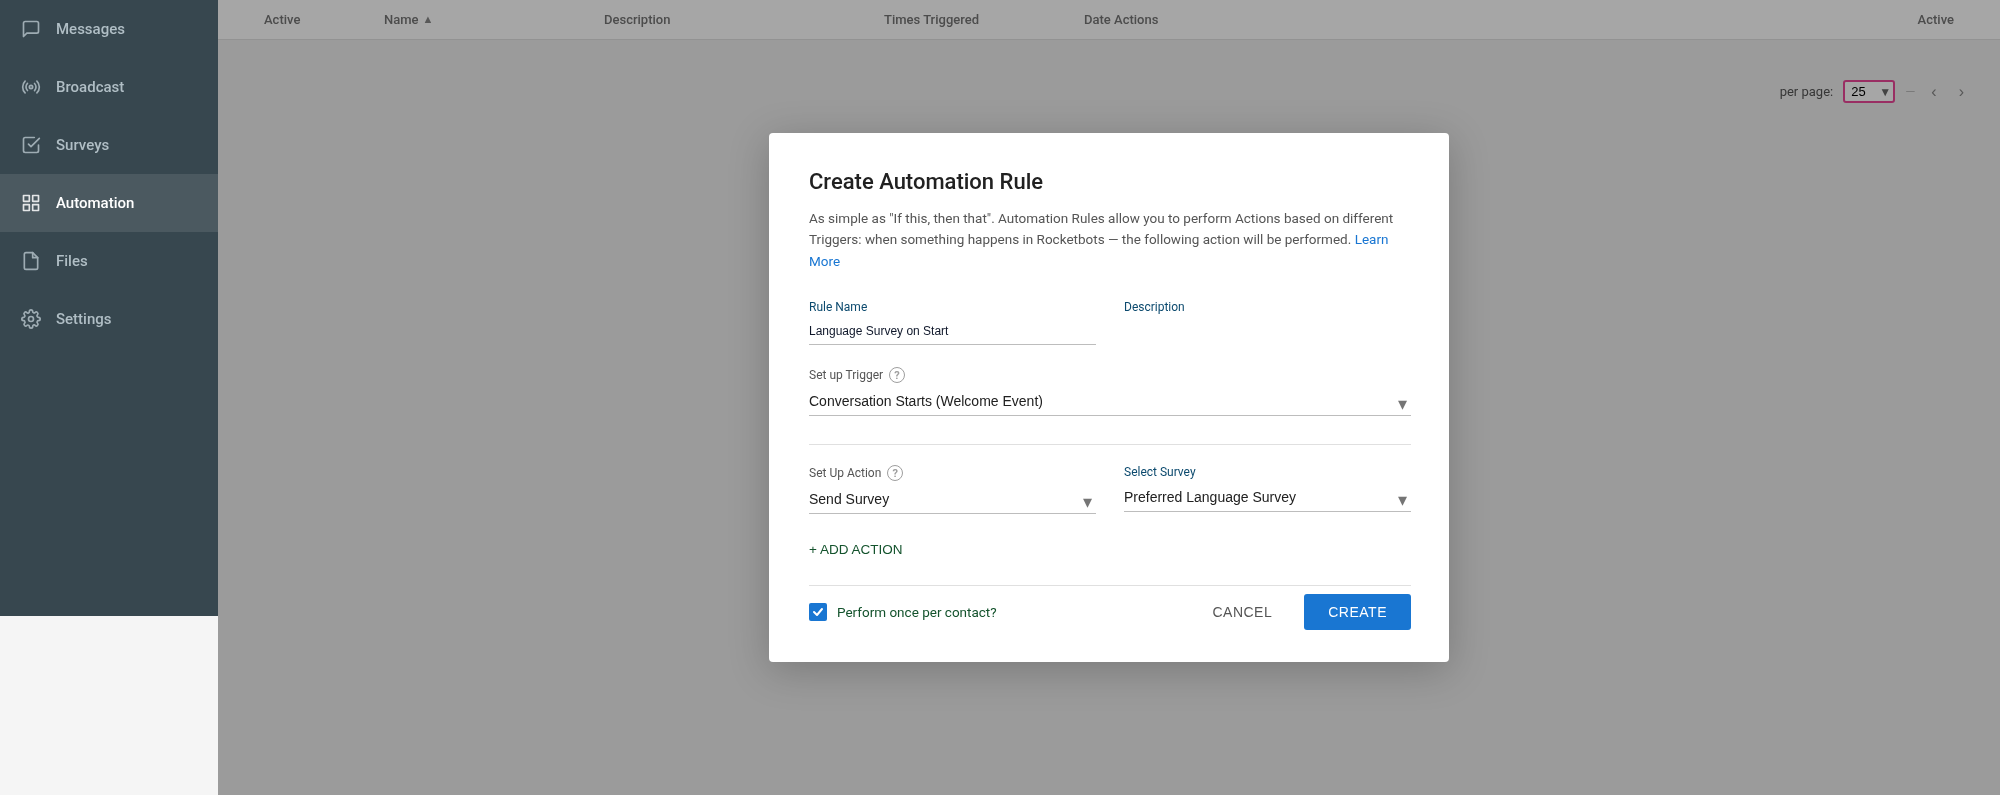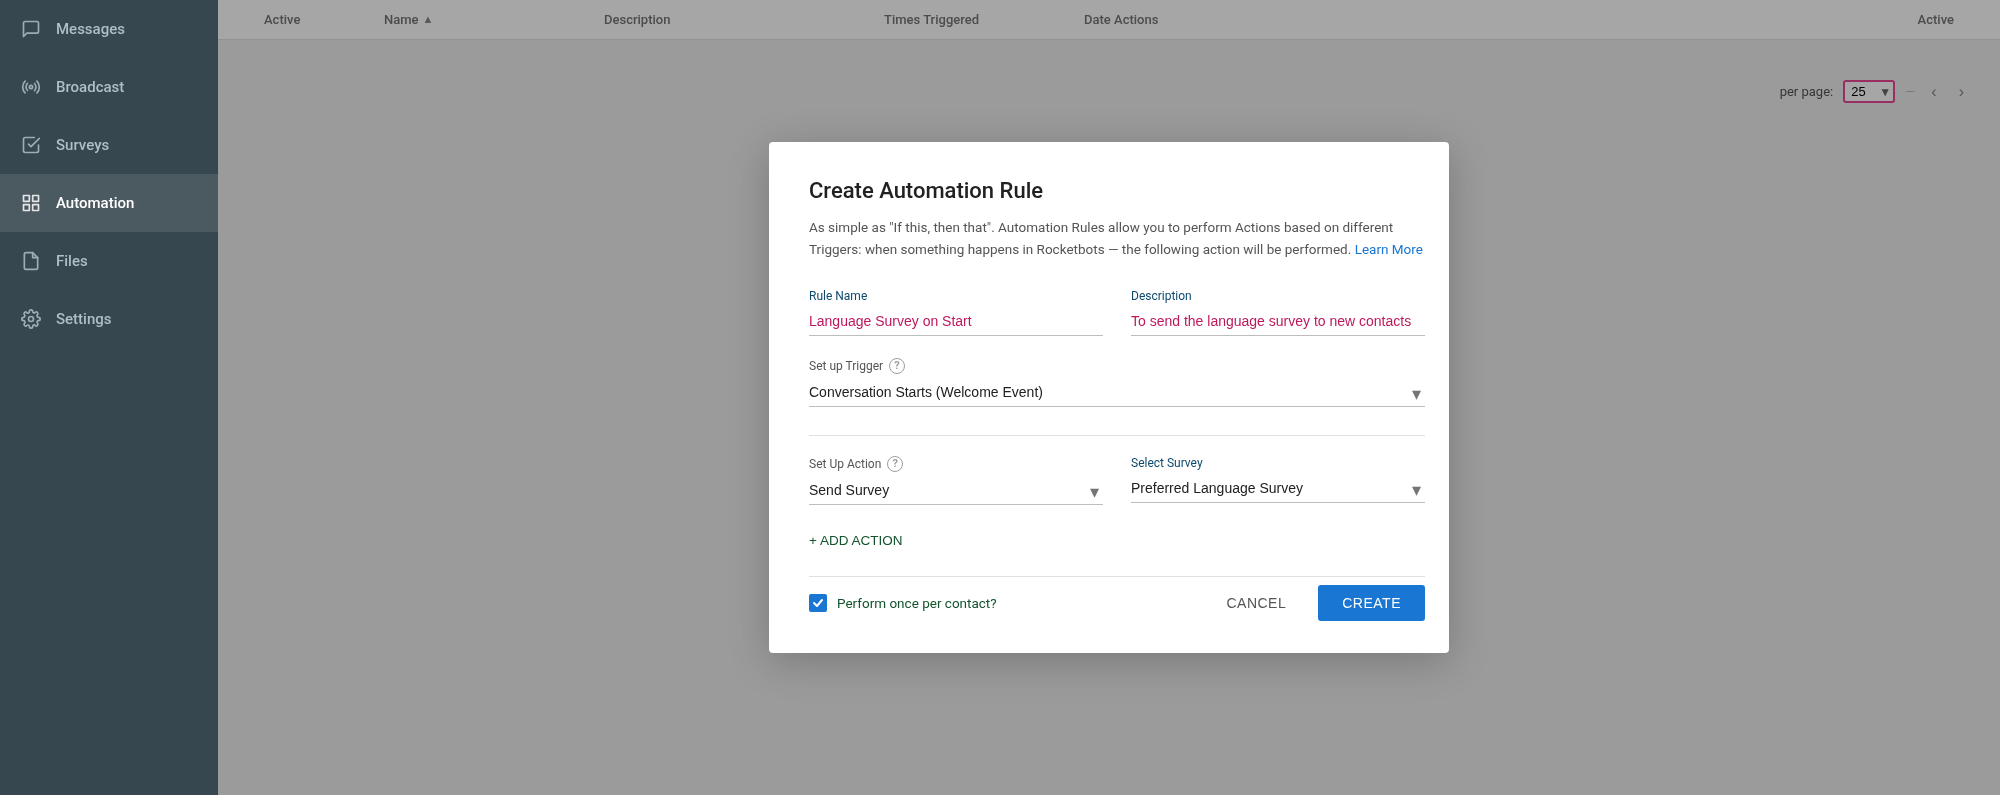--- a/index.html
+++ b/index.html
@@ -10,21 +10,21 @@
       height: 795px;
       overflow: hidden;
       display: flex;
     }
 
     
     .sidebar {
       width: 218px;
       min-width: 218px;
       background: #37474f;
-      height: 795px;
+      height: 616px;
       display: flex;
       flex-direction: column;
       padding-top: 0;
     }
     .sidebar-item {
       display: flex;
       align-items: center;
       padding: 18px 20px;
       color: #b0bec5;
       cursor: pointer;
@@ -108,21 +108,21 @@
       align-items: center;
       justify-content: center;
       z-index: 100;
     }
 
     
     .modal {
       background: #fff;
       border-radius: 4px;
       width: 680px;
-      padding: 36px 24px 32px 40px;
+      padding: 36px 38px 32px 40px;
       box-shadow: 0 8px 40px rgba(0,0,0,0.22);
       position: relative;
     }
     .modal-title {
       font-size: 22px;
       font-weight: 500;
       color: #212121;
       margin-bottom: 14px;
     }
     .modal-desc {
@@ -150,22 +150,22 @@
     .form-label {
       font-size: 12px;
       color: #0c4a6e;
       margin-bottom: 6px;
       font-weight: 400;
     }
     .form-input {
       border: none;
       border-bottom: 1.5px solid #bdbdbd;
       outline: none;
-      font-size: 14px;
-      color: #be185d;
+      font-size: 12px;
+      color: #0f172a;
       padding: 4px 0 6px 0;
       background: transparent;
       width: 100%;
     }
 
     
     .trigger-row {
       margin-bottom: 28px;
     }
     .trigger-label {
@@ -397,21 +397,20 @@
         <a href="#">Learn More</a>
       </p>
 
       <div class="form-row">
         <div class="form-group">
           <label class="form-label">Rule Name</label>
           <input class="form-input" type="text" value="Language Survey on Start" style="">
         </div>
         <div class="form-group">
           <label class="form-label">Description</label>
-          <input class="form-input" type="text" value="To send the language survey to new contacts" style="">
         </div>
       </div>
 
       <div class="trigger-row">
         <div class="trigger-label">
           <span>Set up Trigger</span>
           <span class="help-icon">?</span>
         </div>
         <div class="form-select-wrap">
           <select class="form-select">

